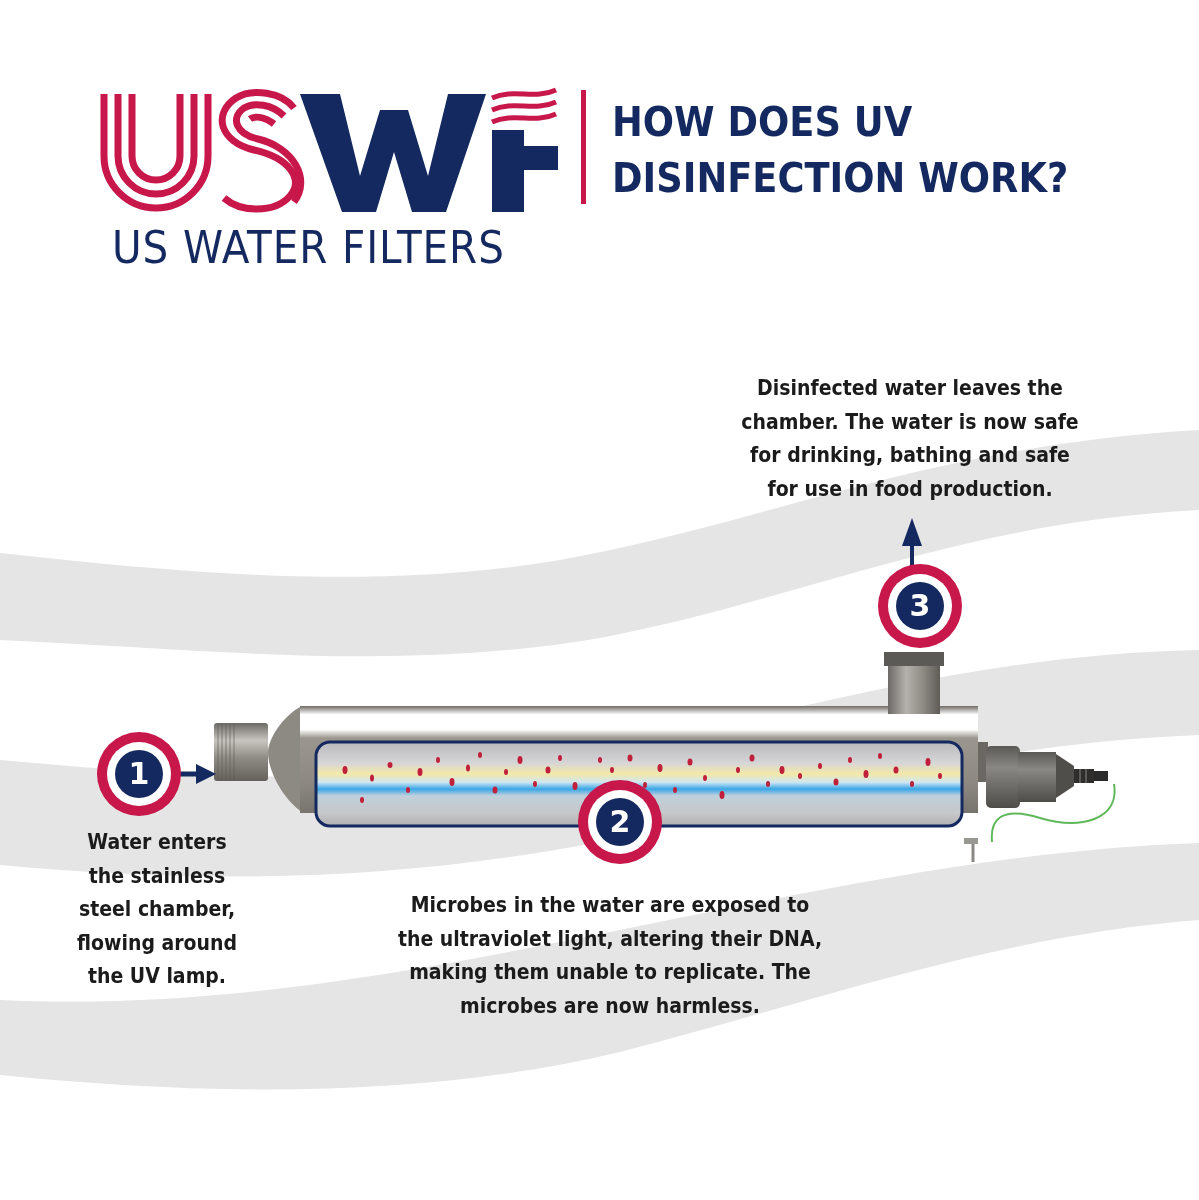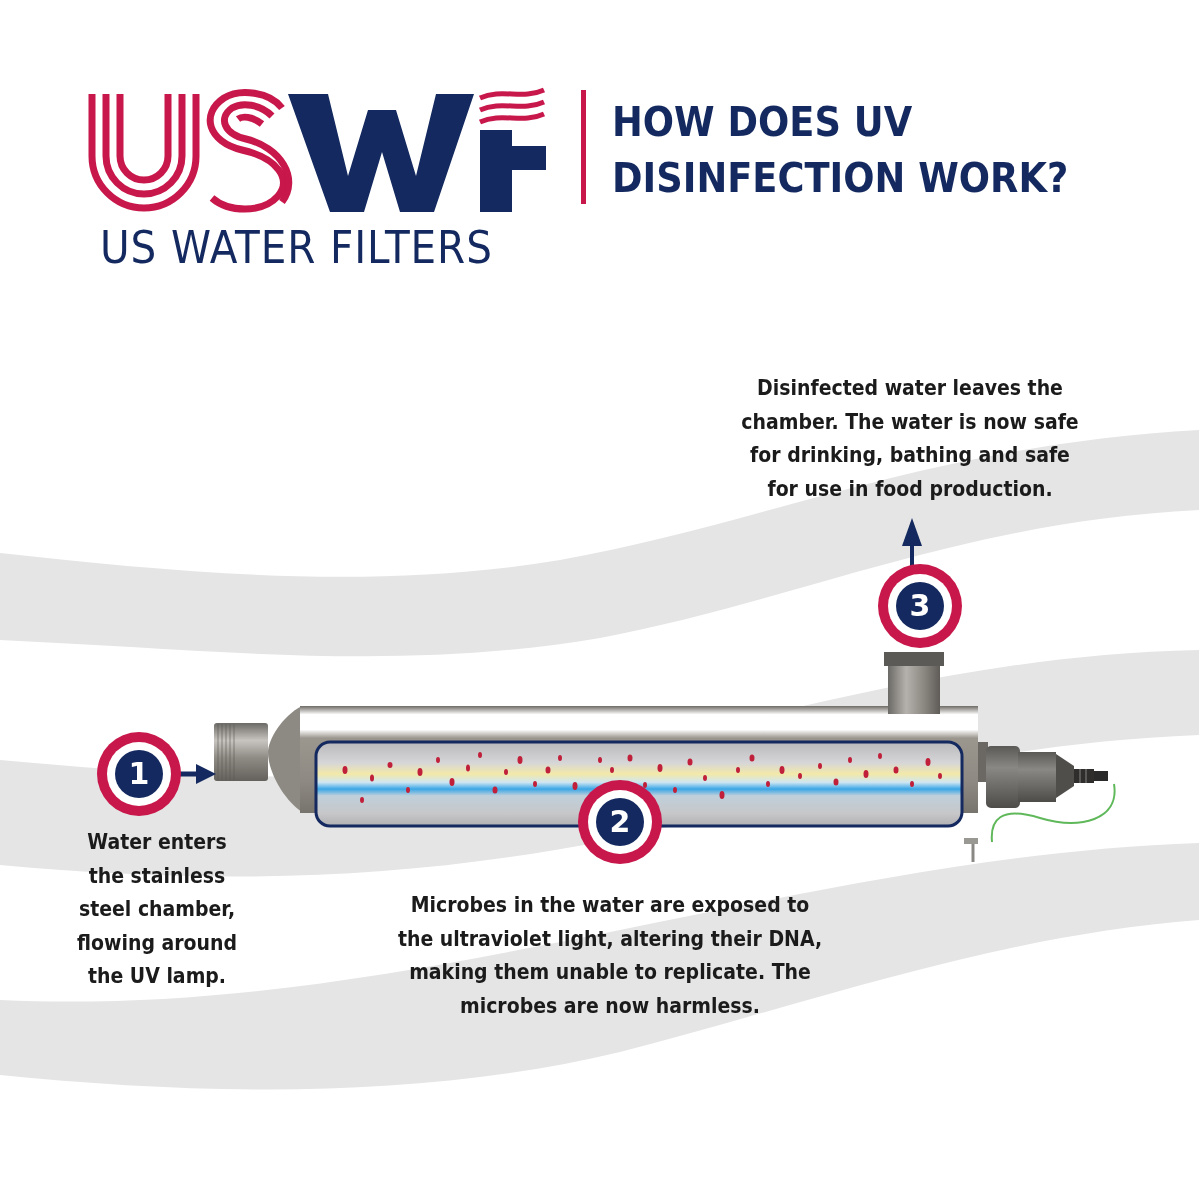--- a/index.html
+++ b/index.html
@@ -1,21 +1,21 @@
 <!DOCTYPE html>
 <html><head>
 <meta charset="utf-8">
 <style>
   * { box-sizing: border-box; margin: 0; padding: 0; }
   html, body { width: 1199px; height: 1200px; background: #ffffff; overflow: hidden; }
   body { position: relative; font-family: "DejaVu Sans", sans-serif; }
   .bg-waves { position: absolute; left: 0; top: 0; width: 1199px; height: 1200px; z-index: 0; }
 
   
-  .logo { position: absolute; left: 82px; top: 86px; width: 470px; height: 190px; z-index: 2; }
+  .logo { position: absolute; left: 94px; top: 86px; width: 470px; height: 190px; z-index: 2; }
   .logo-svg { position: absolute; left: 0; top: 0; }
   .logo-sub { position: absolute; left: 18px; top: 135px; font-family: "DejaVu Sans", sans-serif; font-size: 45px; letter-spacing: 1px; color: #13295f; white-space: nowrap; font-weight: normal; transform: scaleX(0.9); transform-origin: left center; }
 
   .divider { position: absolute; left: 581px; top: 90px; width: 5px; height: 114px; background: #c8174a; z-index: 2; }
   .headline { position: absolute; left: 612px; top: 94px; z-index: 2; color: #13295f; font-family: "DejaVu Sans", sans-serif; font-weight: bold; font-size: 40px; line-height: 56px; letter-spacing: 0px; transform: scaleX(0.92); transform-origin: left top; white-space: nowrap; }
 
   .caption { position: absolute; z-index: 3; color: #1b1b1b; font-family: "DejaVu Sans", sans-serif; font-weight: bold; font-size: 21px; line-height: 33.5px; text-align: center; white-space: nowrap; transform: scaleX(0.9); }
   .cap3 { left: 715px; top: 372px; width: 390px; transform-origin: center top; }
   .cap1 { left: 52px; top: 826px; width: 210px; transform-origin: center top; }
   .cap2 { left: 340px; top: 889px; width: 540px; transform-origin: center top; }

